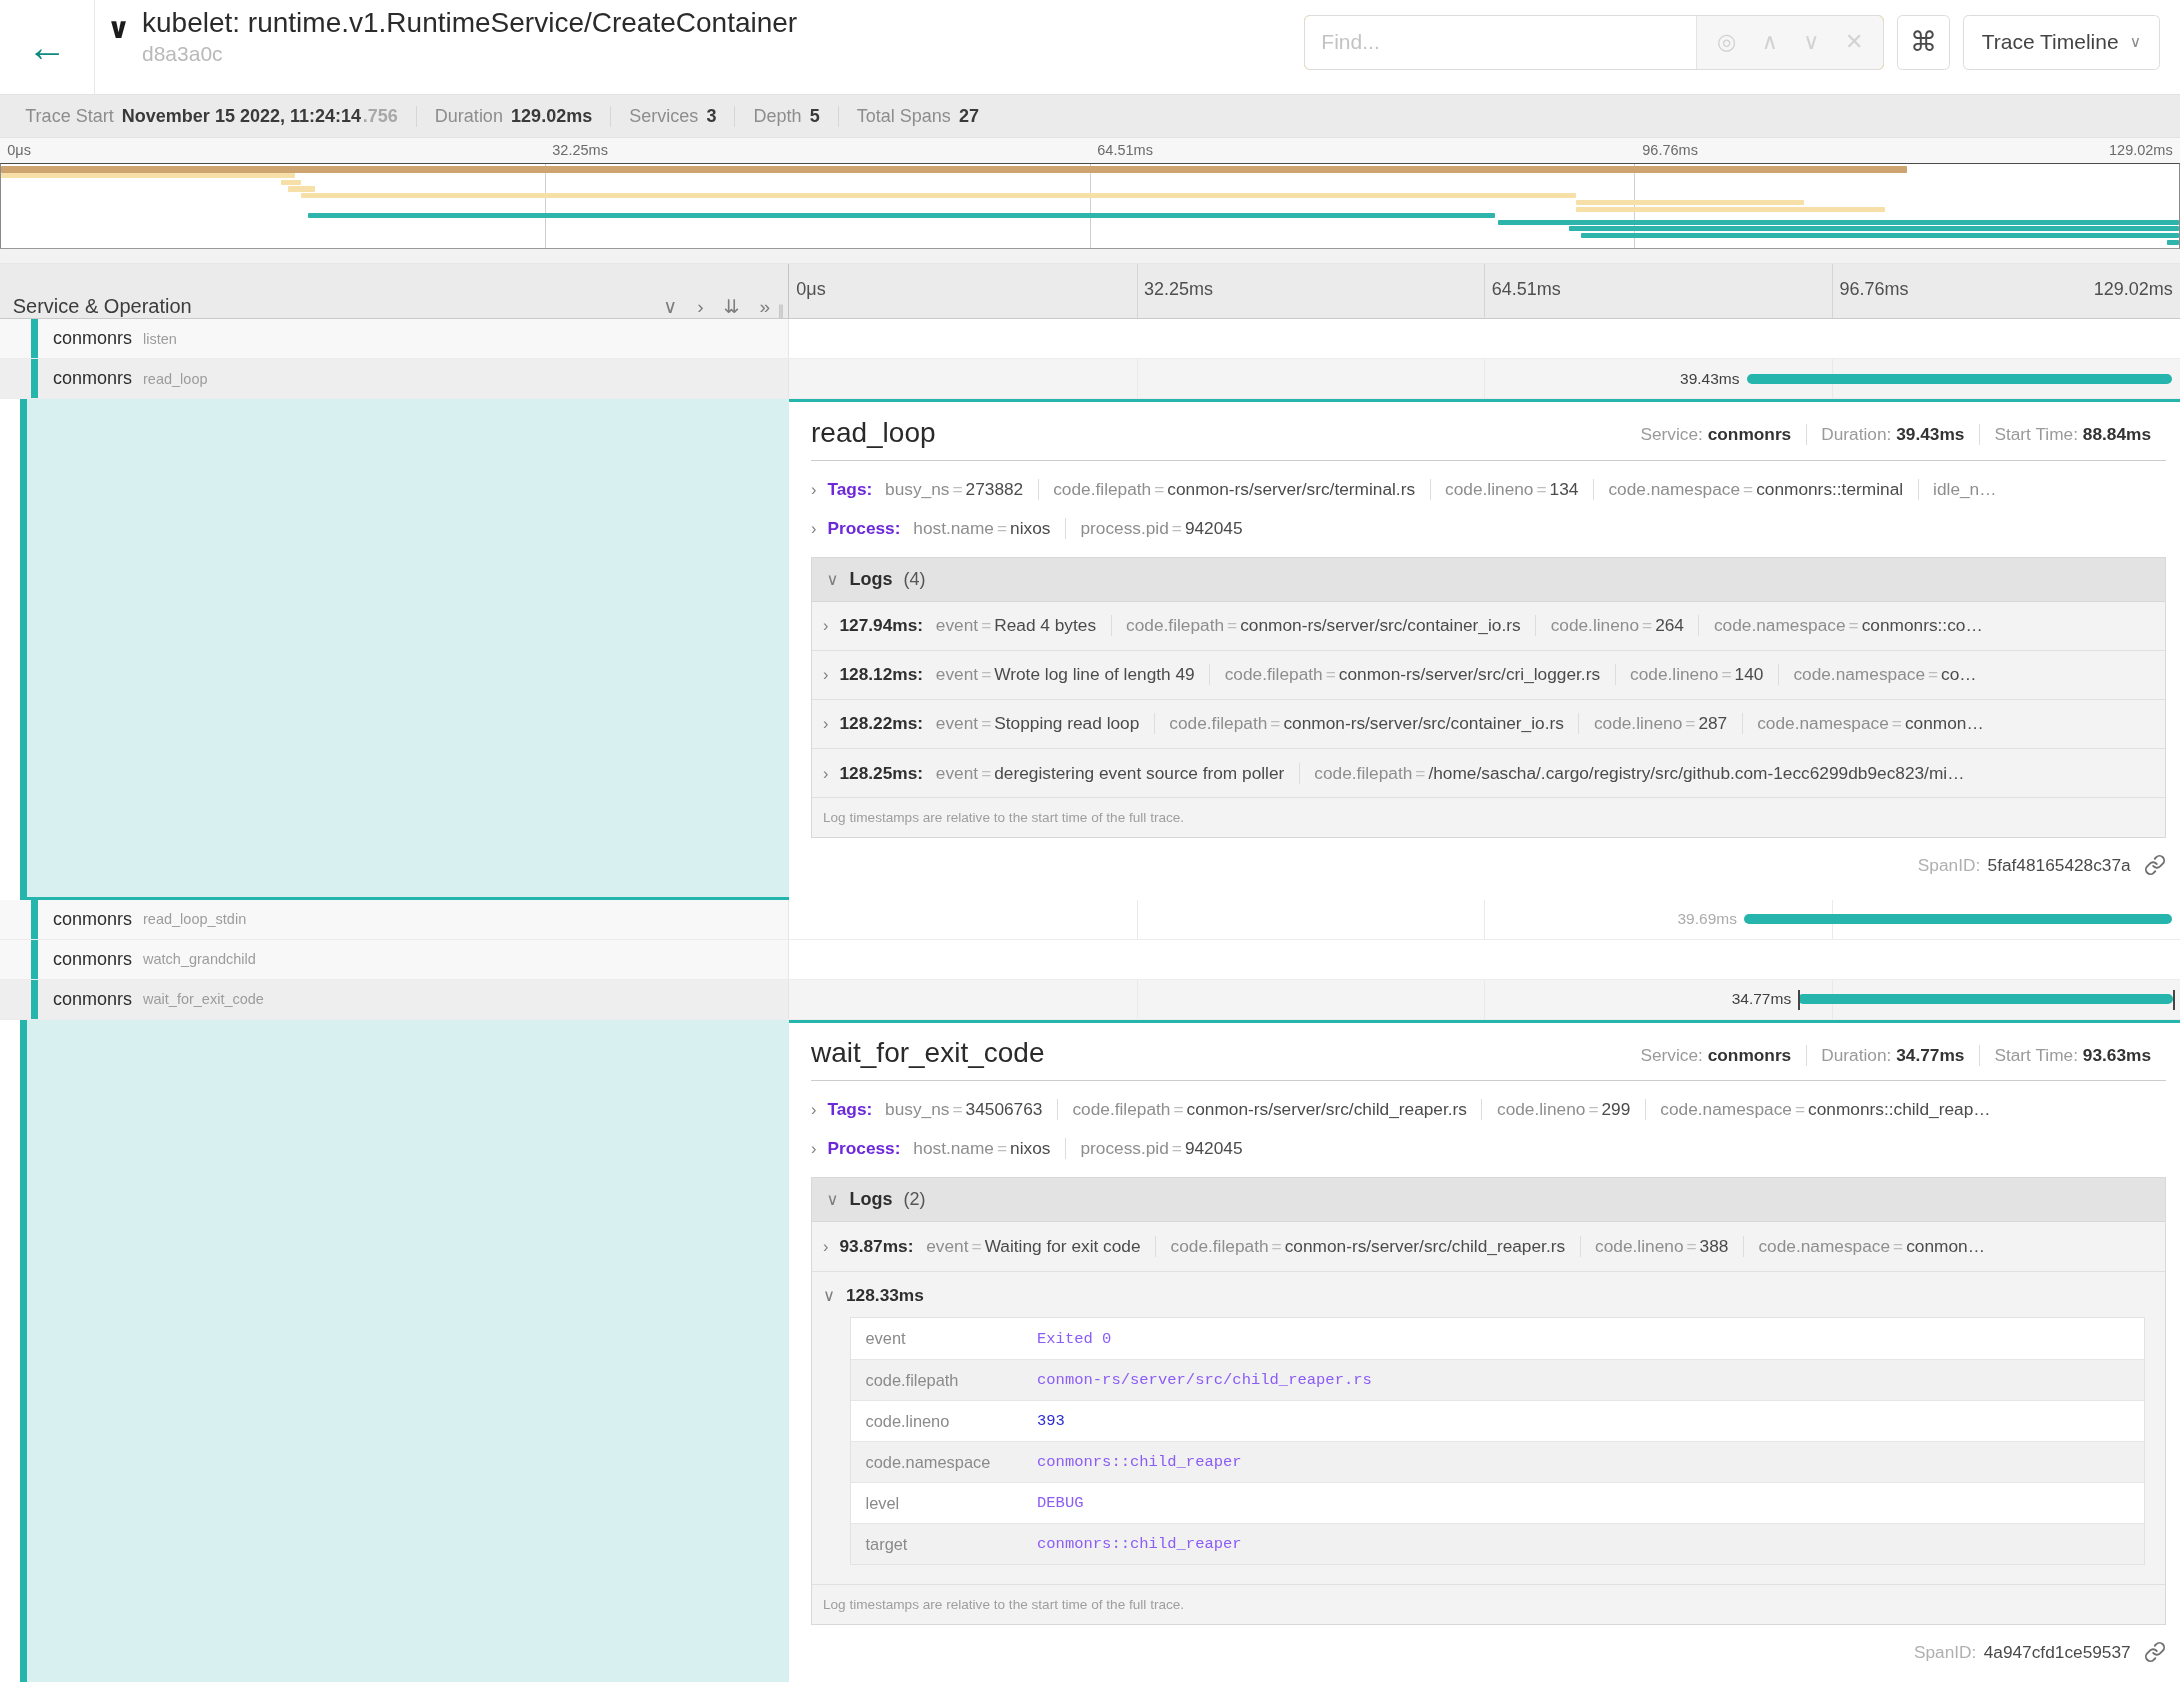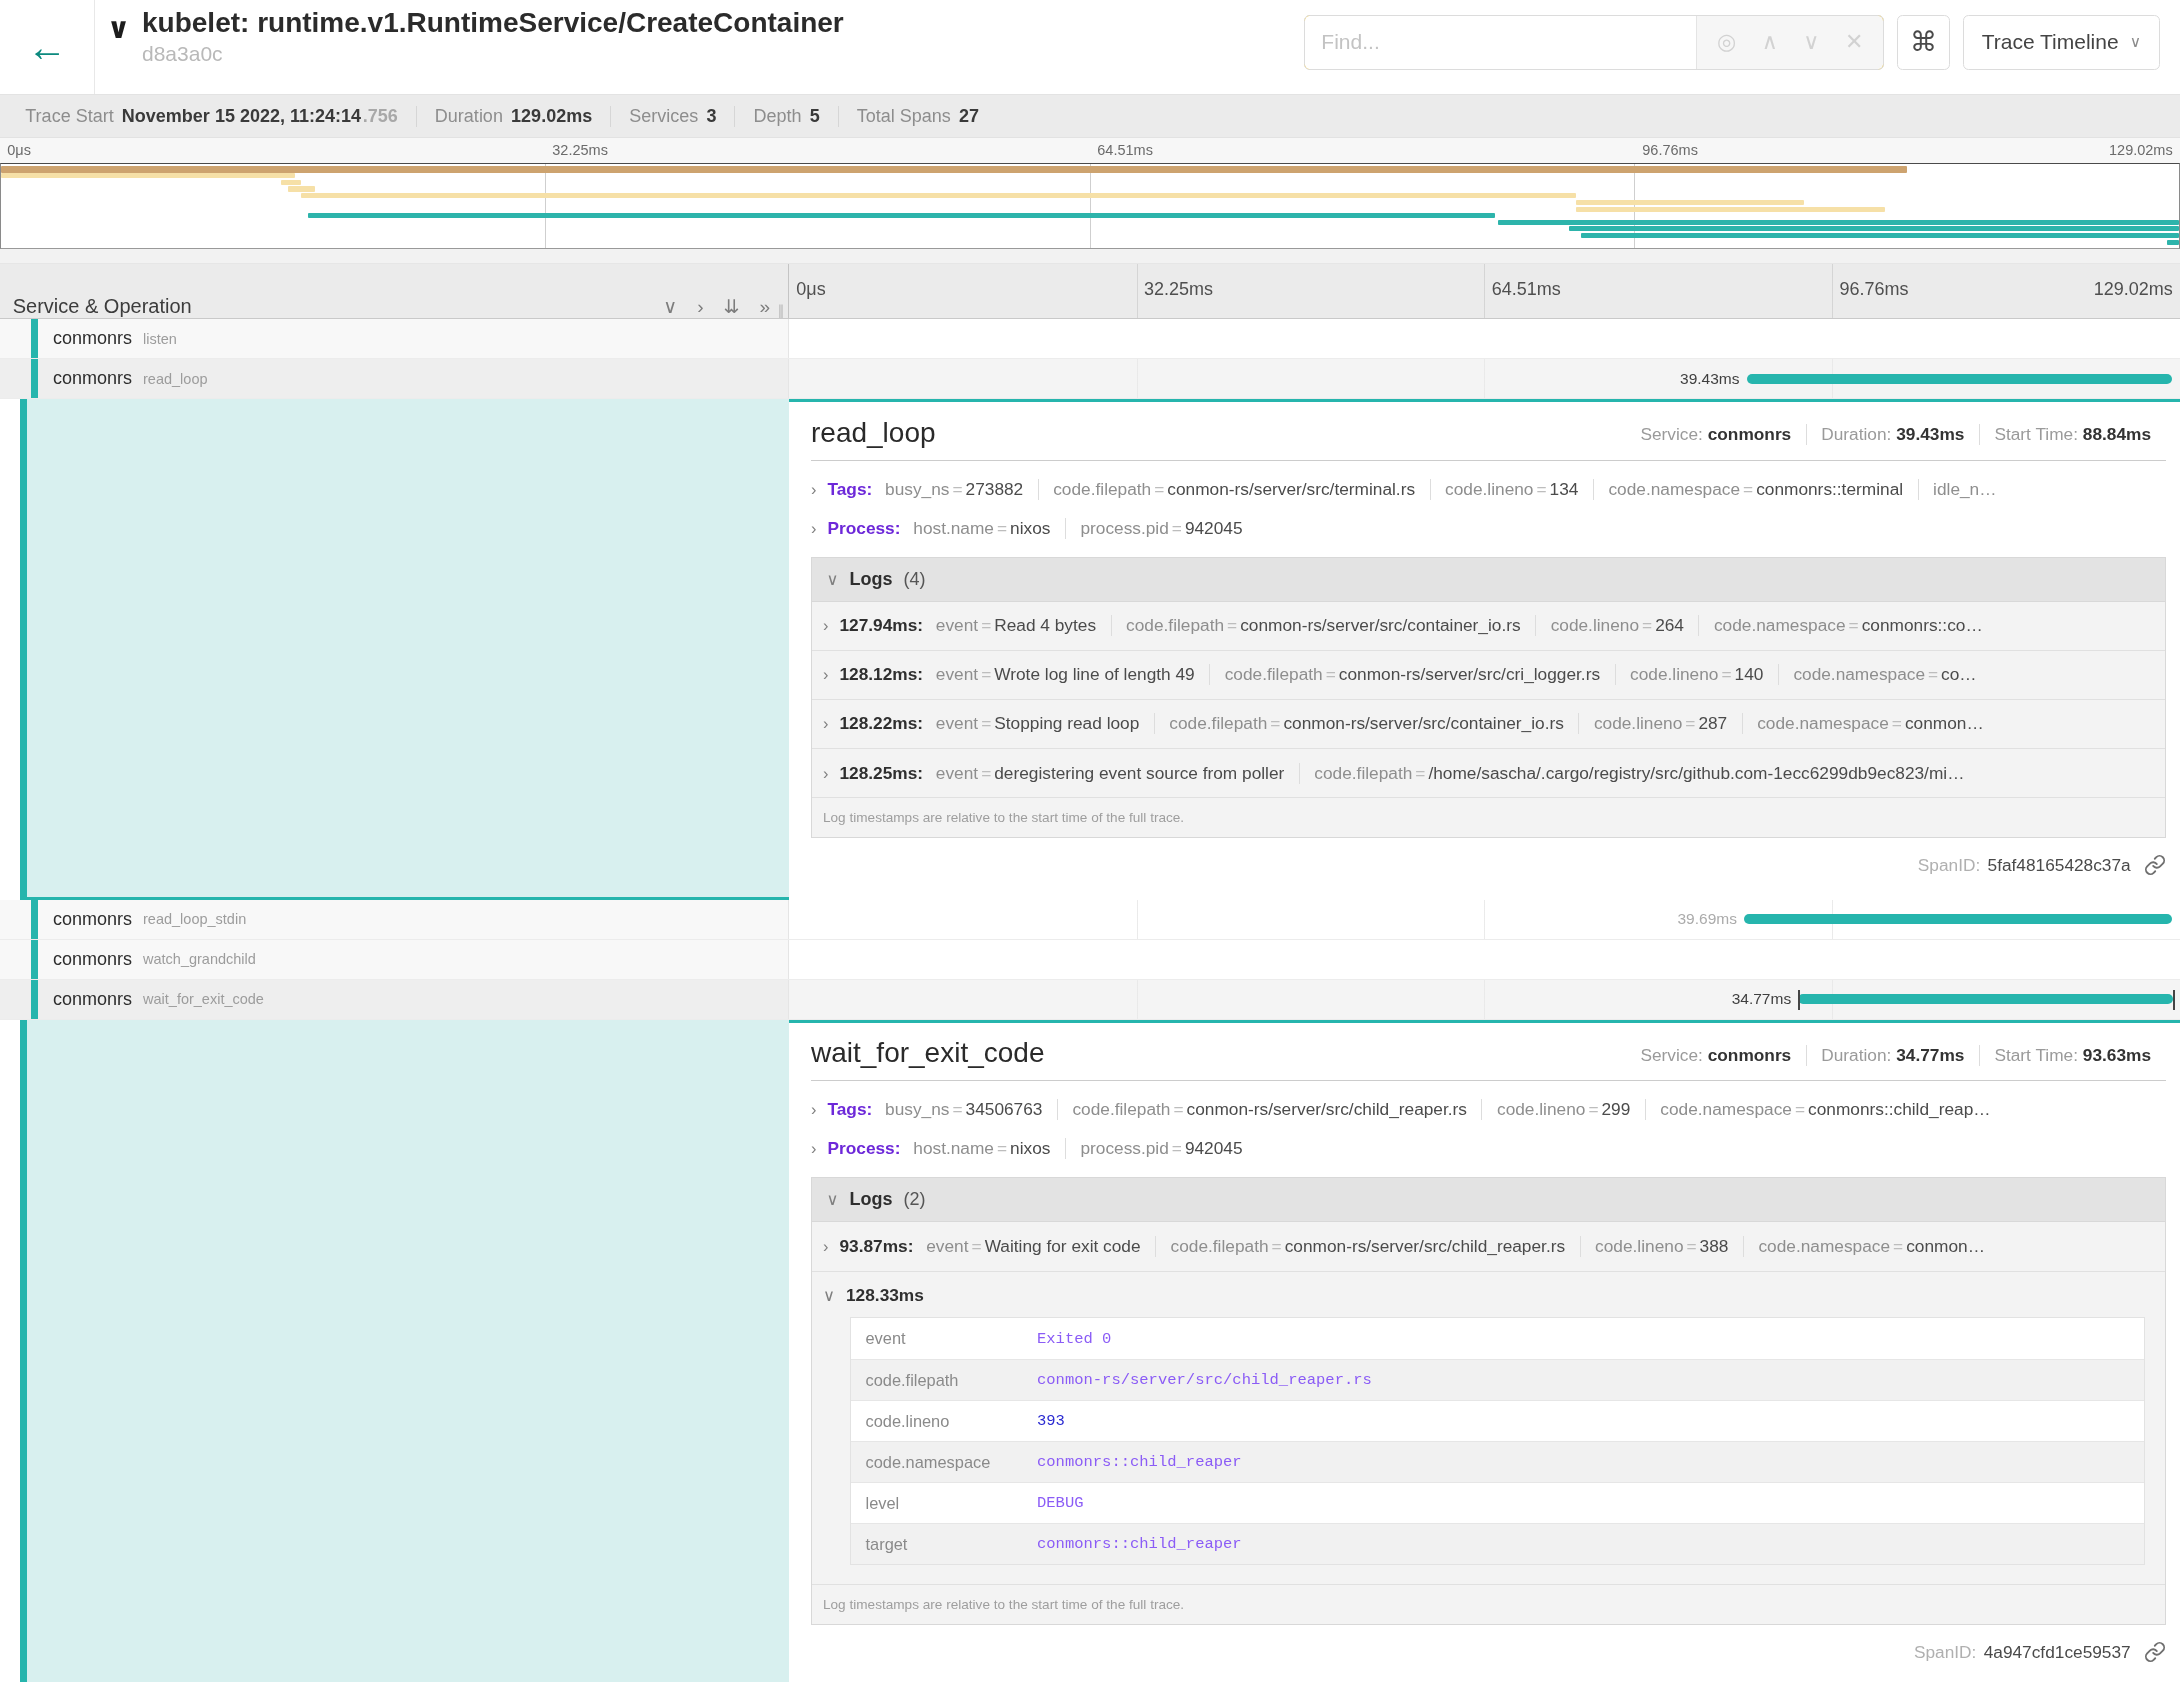--- a/index.html
+++ b/index.html
@@ -12,21 +12,21 @@
   body{
     width:2180px;height:1683px;overflow:hidden;background:#fff;color:#333;
     font-family:"Liberation Sans","DejaVu Sans",sans-serif;
   }
   
   .topnav{display:flex;height:95px;border-bottom:0.9px solid #e3e3e3;background:#fff}
   .back-cell{width:95px;border-right:0.9px solid #e8e8e8;display:flex;align-items:center;justify-content:center;cursor:pointer}
   .back-arrow{font-size:40px;color:var(--teal-dark);line-height:1}
   .title-chevron{width:47px;display:flex;justify-content:center;font-size:29px;font-weight:700;color:#1c1c1c;margin-top:11px;cursor:pointer}
   .title-block{flex:1;min-width:0;padding-top:7.3px}
-  .page-title{margin:0;font-size:28px;font-weight:700;color:#2b2b2b}
+  .page-title{margin:0;font-size:28px;font-weight:400;color:#2b2b2b}
   .trace-id{font-size:21px;color:#b9b9b9;margin-top:2.7px}
   .nav-controls{display:flex;align-items:flex-start;padding-top:14.5px;gap:12.7px;padding-right:20px}
   .find-wrap{display:flex;height:55px;border:0.9px solid #dcdcdc;border-radius:5.5px;overflow:hidden;background:#eab308}
   .find-input{width:391px;border:0;outline:0;padding:0 16.4px;font-size:21px;color:#555;font-family:inherit;background:#fff}
   .find-input::placeholder{color:#c3c3c3}
   .find-btns{display:flex;align-items:center;gap:25.5px;background:#f6f6f6;border-left:0.9px solid #e4e4e4;padding:0 20px;font-size:22px;color:#d2d2d2}
   .find-btns span{cursor:pointer}
   .cmd-btn{width:53px;height:55px;border:0.9px solid #dcdcdc;border-radius:5.5px;display:flex;align-items:center;justify-content:center;font-size:27px;color:#4a4a4a;background:#fff;cursor:pointer}
   .view-btn{height:55px;border:0.9px solid #dcdcdc;border-radius:5.5px;display:flex;align-items:center;gap:11px;padding:0 18px;font-size:21px;color:#444;background:#fff;cursor:pointer}
   .view-btn .dd{font-size:15.5px;color:#8a8a8a}

